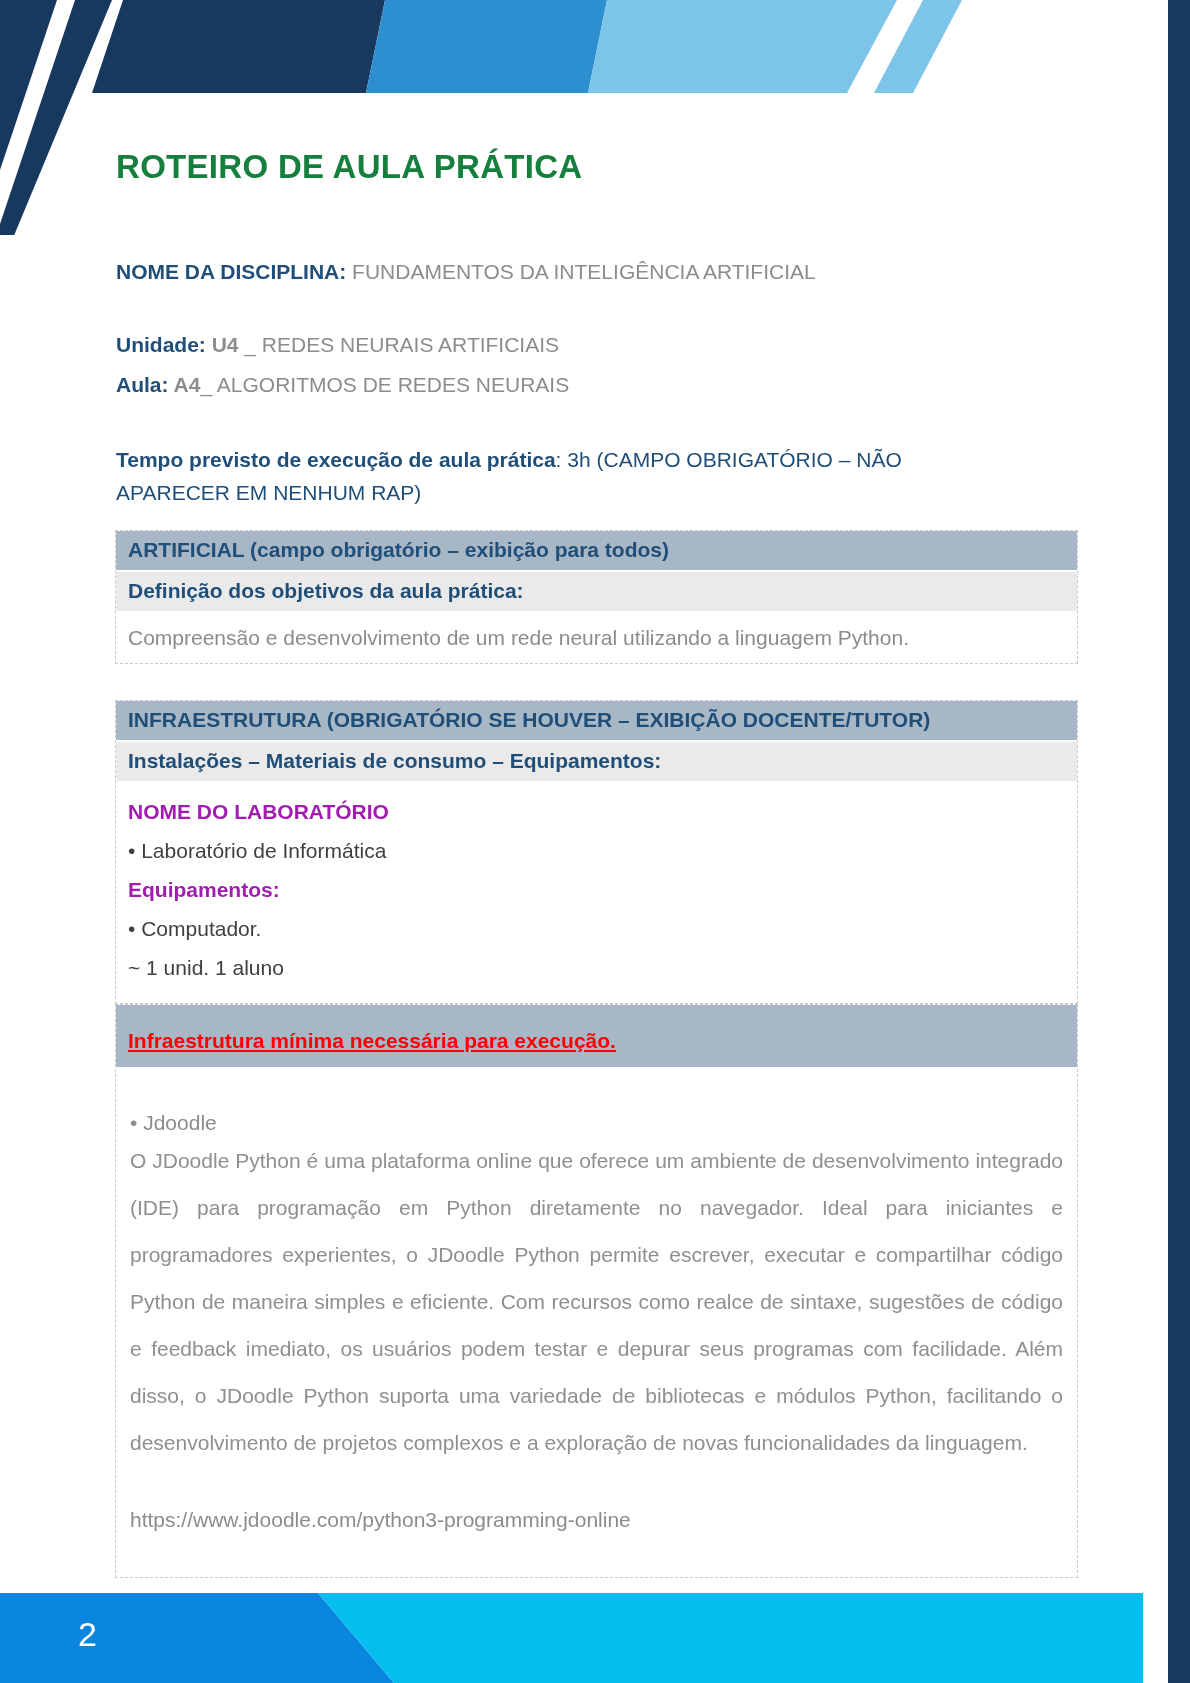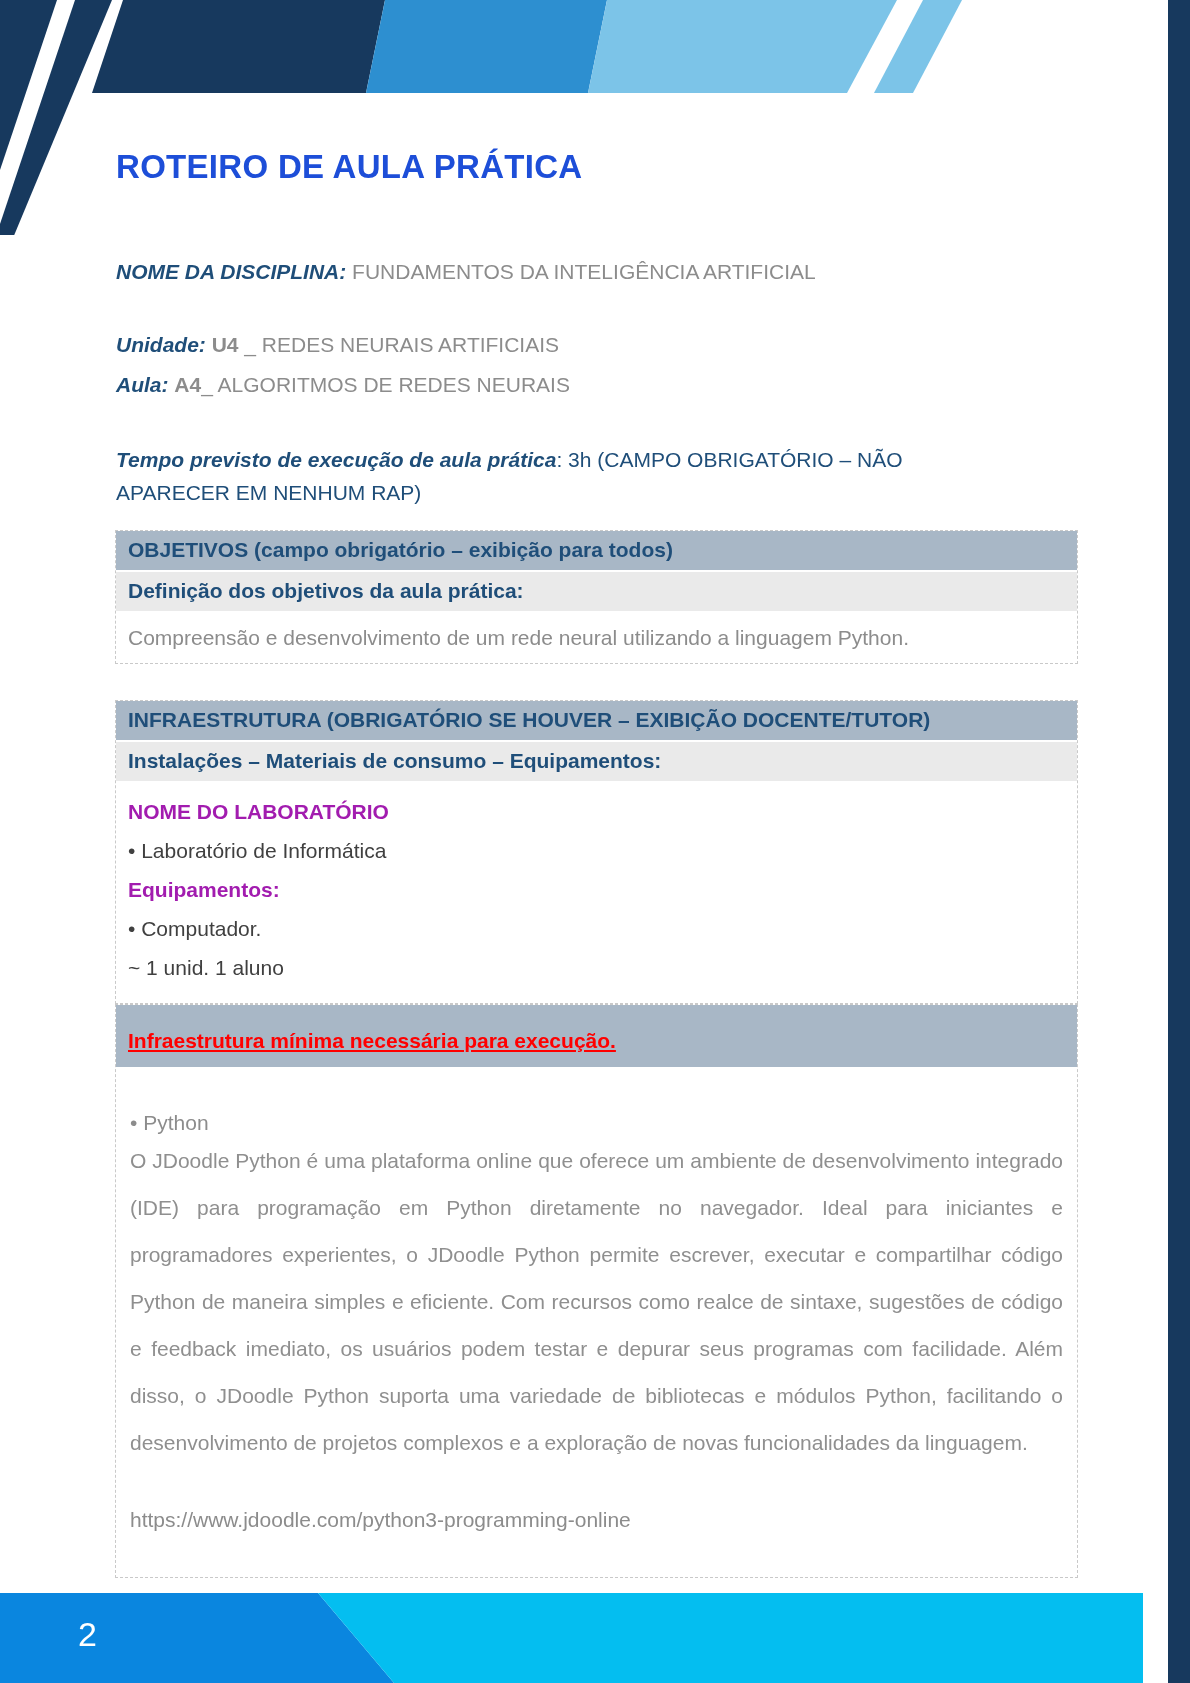--- a/index.html
+++ b/index.html
@@ -6,24 +6,24 @@
   .page {
     position:relative; width:1190px; height:1683px; margin:0 auto;
     background:#ffffff; overflow:hidden;
     font-family:"Liberation Sans", sans-serif;
   }
   .hdr-svg { position:absolute; top:0; left:0; pointer-events:none; }
   .edge-bar { position:absolute; top:0; right:0; width:22px; height:1683px; background:#17395E; z-index:5; }
 
   .doc-title {
     position:absolute; left:116px; top:148px;
-    font-size:33px; font-weight:bold; color:#1d4ed8; letter-spacing:0.3px; z-index:2;
+    font-size:33px; font-weight:bold; color:#15803d; letter-spacing:0.3px; z-index:2;
   }
   .line { position:absolute; left:116px; font-size:21px; white-space:nowrap; }
-  .lbl { font-weight:bold; color:#1F4E79;font-style:italic; }
+  .lbl { font-weight:bold; color:#1F4E79; }
   .code { font-weight:bold; color:#8C8C8C; }
   .val { color:#8C8C8C; }
 
   .time-block {
     position:absolute; left:116px; top:443px; width:895px;
     font-size:21px; color:#1F4E79; line-height:33px;
   }
 
   .tbl { position:absolute; left:115px; width:963px; border:1px dashed #C9C9C9; box-sizing:border-box; background:#fff; }
   .tbl-bar {
@@ -82,21 +82,21 @@
 
   <div class="line" style="top:373px;">
     <span class="lbl">Aula: </span><span class="code">A4</span><span class="val">_ ALGORITMOS DE REDES NEURAIS</span>
   </div>
 
   <div class="time-block">
     <span class="lbl">Tempo previsto de execução de aula prática</span><span>: 3h (CAMPO OBRIGATÓRIO – NÃO APARECER EM NENHUM RAP)</span>
   </div>
 
   <div class="tbl" style="top:530px;">
-    <div class="tbl-bar">OBJETIVOS (campo obrigatório – exibição para todos)</div>
+    <div class="tbl-bar">ARTIFICIAL (campo obrigatório – exibição para todos)</div>
     <div class="tbl-sub">Definição dos objetivos da aula prática:</div>
     <div class="tbl-body">
       <div class="body-text">Compreensão e desenvolvimento de um rede neural utilizando a linguagem Python.</div>
     </div>
   </div>
 
   <div class="tbl" style="top:700px;">
     <div class="tbl-bar">INFRAESTRUTURA (OBRIGATÓRIO SE HOUVER – EXIBIÇÃO DOCENTE/TUTOR)</div>
     <div class="tbl-sub">Instalações – Materiais de consumo – Equipamentos:</div>
     <div class="tbl-body" style="padding:2px 12px 8px 12px;">
@@ -106,21 +106,21 @@
       <div class="infra-gray">• Computador.</div>
       <div class="infra-gray">~ 1 unid. 1 aluno</div>
     </div>
   </div>
 
   <div class="tbl" style="top:1004px;">
     <div class="sol-bar">
       <div class="sol-bar-red">Infraestrutura mínima necessária para execução.</div>
     </div>
     <div class="sol-body">
-      <div class="sol-bullet">• Python</div>
+      <div class="sol-bullet">• Jdoodle</div>
       <div class="sol-para">O JDoodle Python é uma plataforma online que oferece um ambiente de desenvolvimento integrado (IDE) para programação em Python diretamente no navegador. Ideal para iniciantes e programadores experientes, o JDoodle Python permite escrever, executar e compartilhar código Python de maneira simples e eficiente. Com recursos como realce de sintaxe, sugestões de código e feedback imediato, os usuários podem testar e depurar seus programas com facilidade. Além disso, o JDoodle Python suporta uma variedade de bibliotecas e módulos Python, facilitando o desenvolvimento de projetos complexos e a exploração de novas funcionalidades da linguagem.</div>
       <div class="sol-link">https://www.jdoodle.com/python3-programming-online</div>
     </div>
   </div>
 
   <svg class="ftr-svg" width="1190" height="90" viewBox="0 0 1190 90">
     <polygon points="0,0 318,0 394,90 0,90" fill="#0A86DF"></polygon>
     <polygon points="318,0 1143,0 1143,90 394,90" fill="#04BEF0"></polygon>
   </svg>
   <div class="page-num">2</div>

